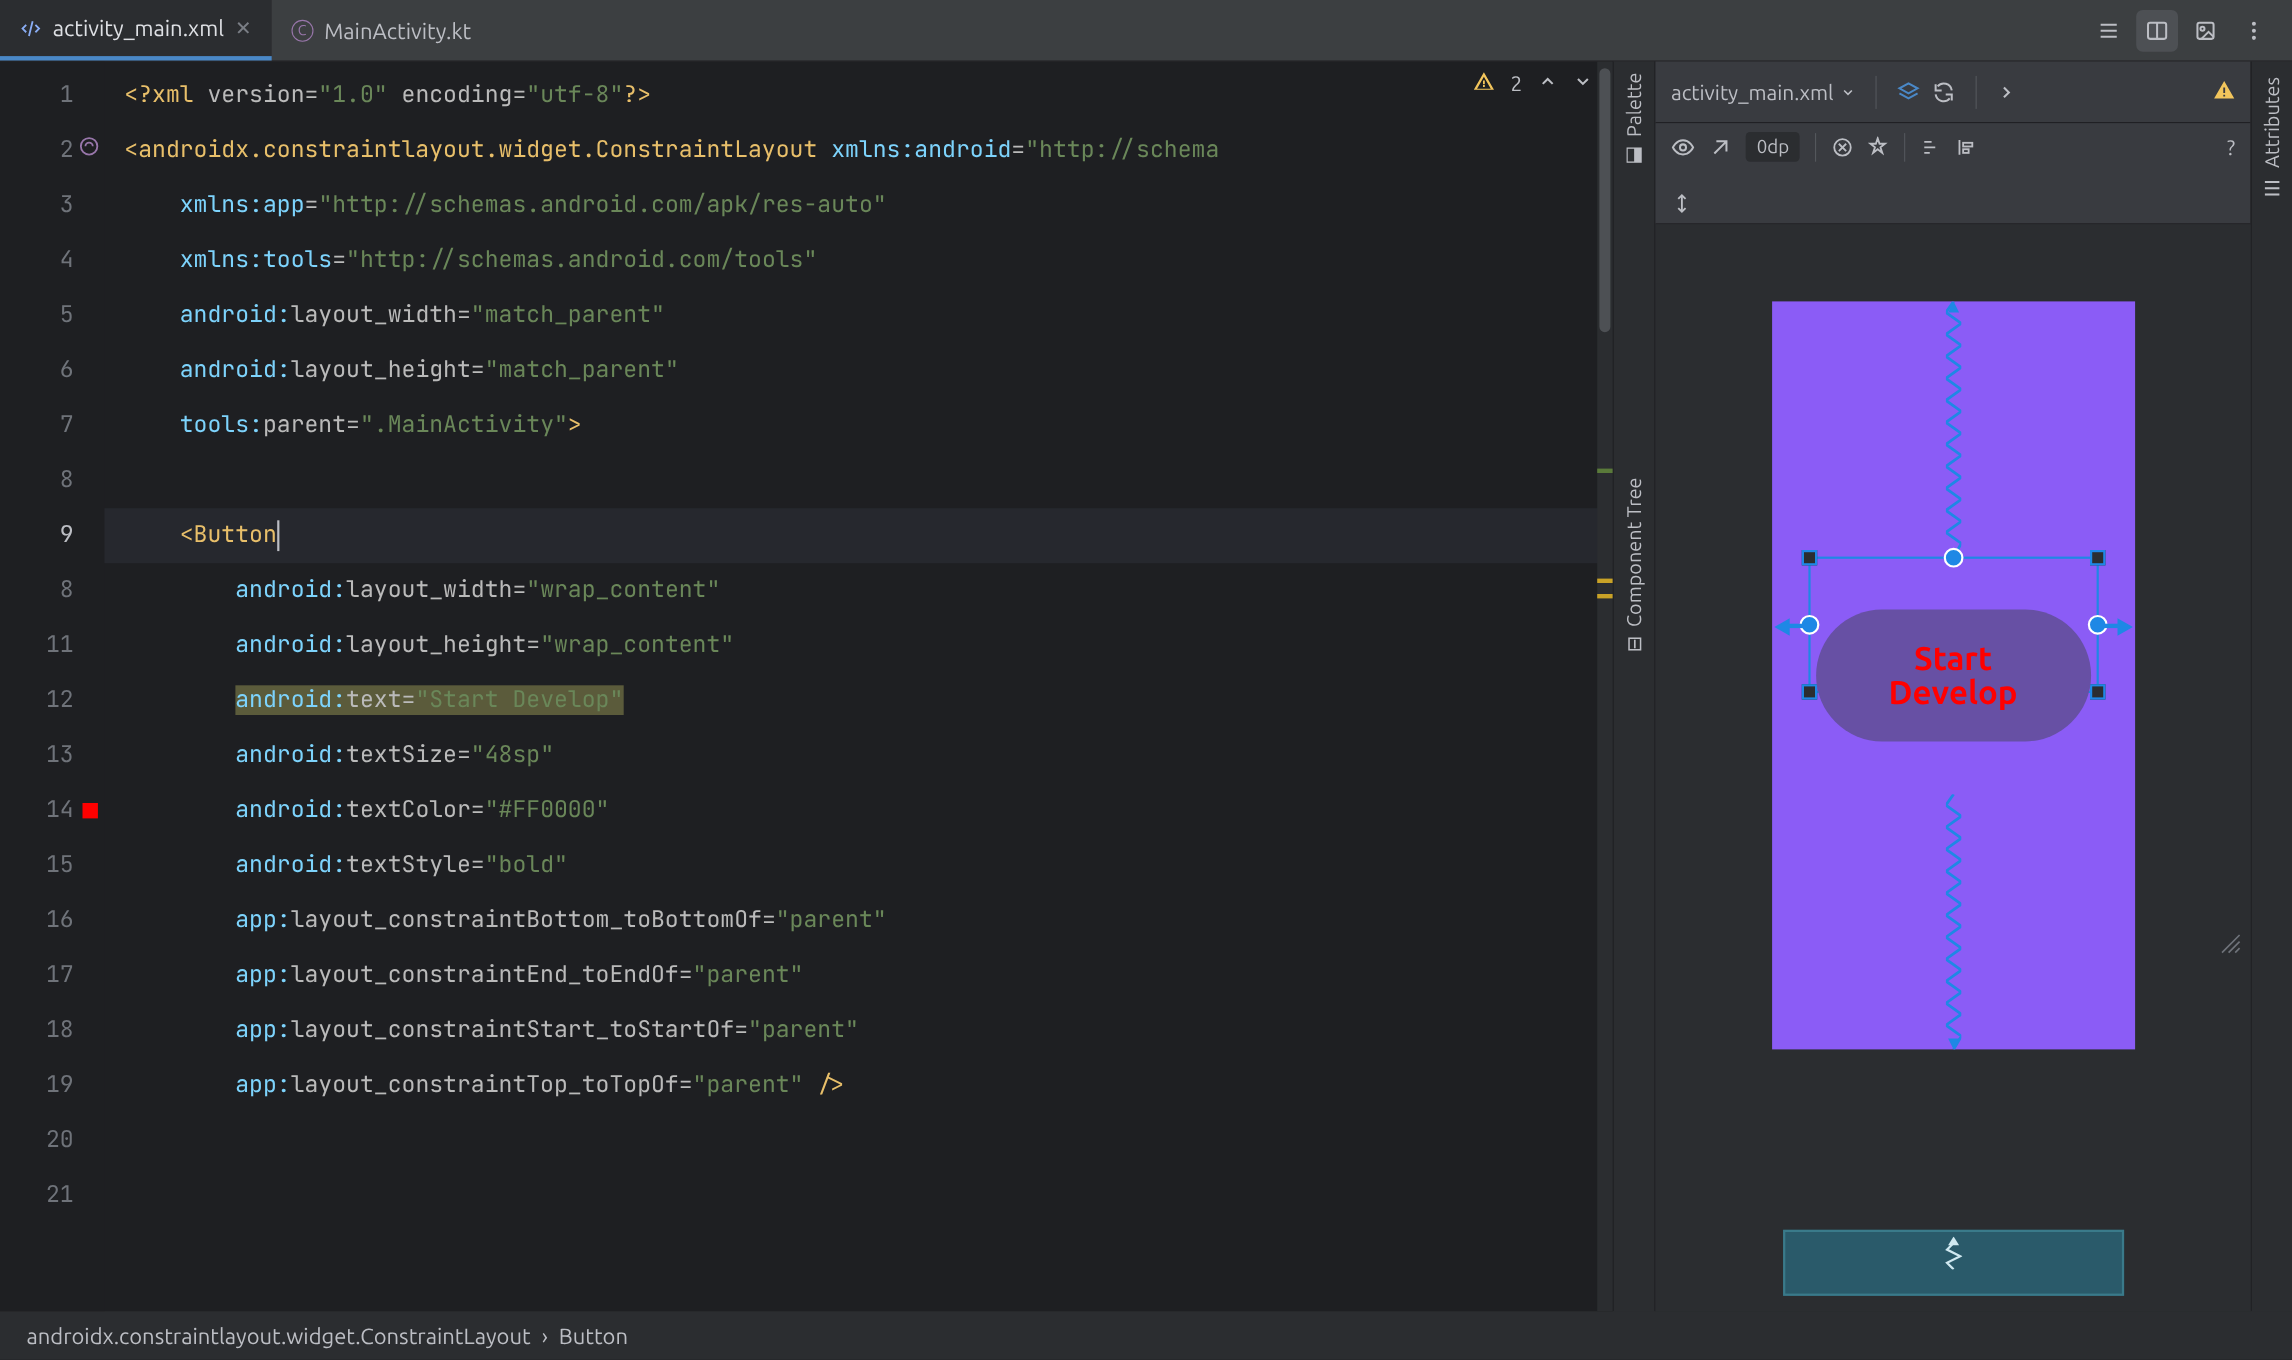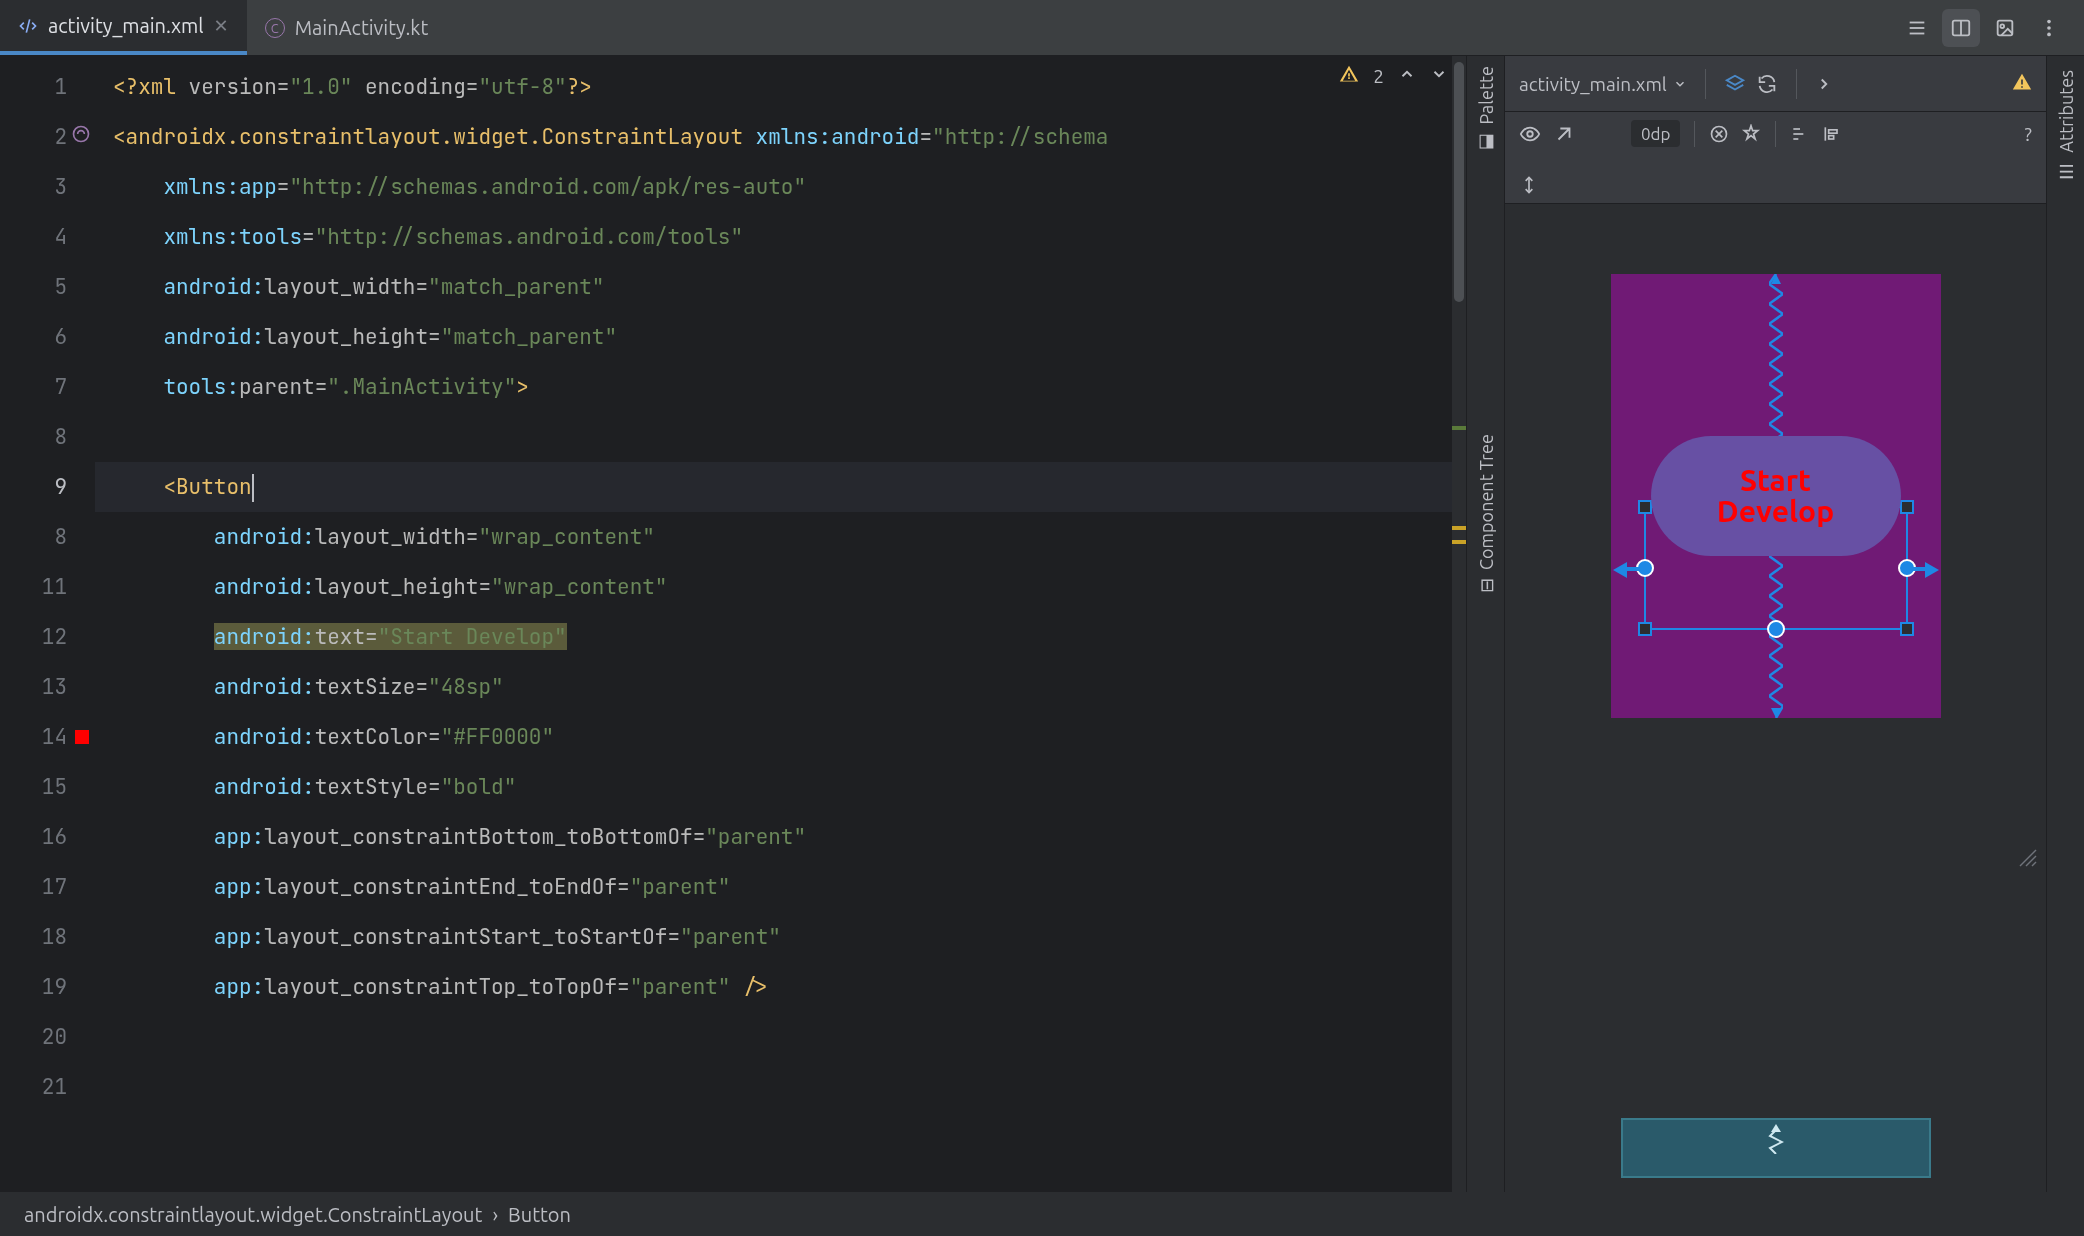--- a/index.html
+++ b/index.html
@@ -56,23 +56,23 @@
   .side-tab .vlabel{writing-mode:vertical-rl; transform:rotate(180deg); font-size:18px; color:#bcbec4; display:flex; align-items:center; gap:8px;}
   
   .design-pane{width:580px; display:flex; background:#2b2d30; border-left:1px solid #1e1f22;}
   .design-main{flex:1; display:flex; flex-direction:column;}
   .design-header{height:56px; display:flex; align-items:center; padding:0 14px; gap:10px; border-bottom:1px solid #1e1f22; background:#393b40;}
   .design-header .file-sel{display:flex; align-items:center; gap:6px; font-size:19px;}
   .design-header .sep{width:1px; height:30px; background:#54575c; margin:0 8px;}
   .design-toolbar{display:flex; align-items:center; padding:8px 14px; gap:14px; border-bottom:1px solid #1e1f22; background:#393b40; flex-wrap:wrap; height:auto;}
   .design-toolbar .grp{display:flex; align-items:center; gap:12px;}
   .design-toolbar .sep2{width:1px; height:26px; background:#54575c;}
-  .dp-box{background:#2b2d30; padding:4px 10px; border-radius:4px; font-size:17px;margin-left:44px;}
+  .dp-box{background:#2b2d30; padding:4px 10px; border-radius:4px; font-size:17px;}
   .canvas-area{flex:1; display:flex; align-items:flex-start; justify-content:center; padding-top:70px; position:relative; background:#2b2d30;}
-  .device{width:330px; height:444px; background:#701a75; position:relative;}
+  .device{width:330px; height:680px; background:#8b5cf6; position:relative;}
   .resize-handle{position:absolute; right:8px; bottom:8px; color:#6f737a;}
   .spring{position:absolute; left:50%; transform:translateX(-50%);}
   .spring.v-top{top:0; height:232px; width:14px;}
   .spring.v-bot{bottom:0; height:232px; width:14px;}
   .spring svg{width:100%; height:100%;}
   .btn-shape{position:absolute; left:50%; top:50%; transform:translate(-50%,-50%); background:#6750a4; width:250px; height:120px; border-radius:60px; display:flex; flex-direction:column; align-items:center; justify-content:center;}
   .btn-text{color:#ff0000; font-weight:bold; font-size:30px; line-height:1.05; text-align:center;}
   .sel-frame{position:absolute; border:2px solid #1e88e5;}
   .sel-handle{position:absolute; width:14px; height:14px; background:#2b2d30; border:2px solid #1e88e5;}
   .sel-anchor{position:absolute; width:18px; height:18px; background:#1e88e5; border-radius:50%; border:2px solid #fff;}

